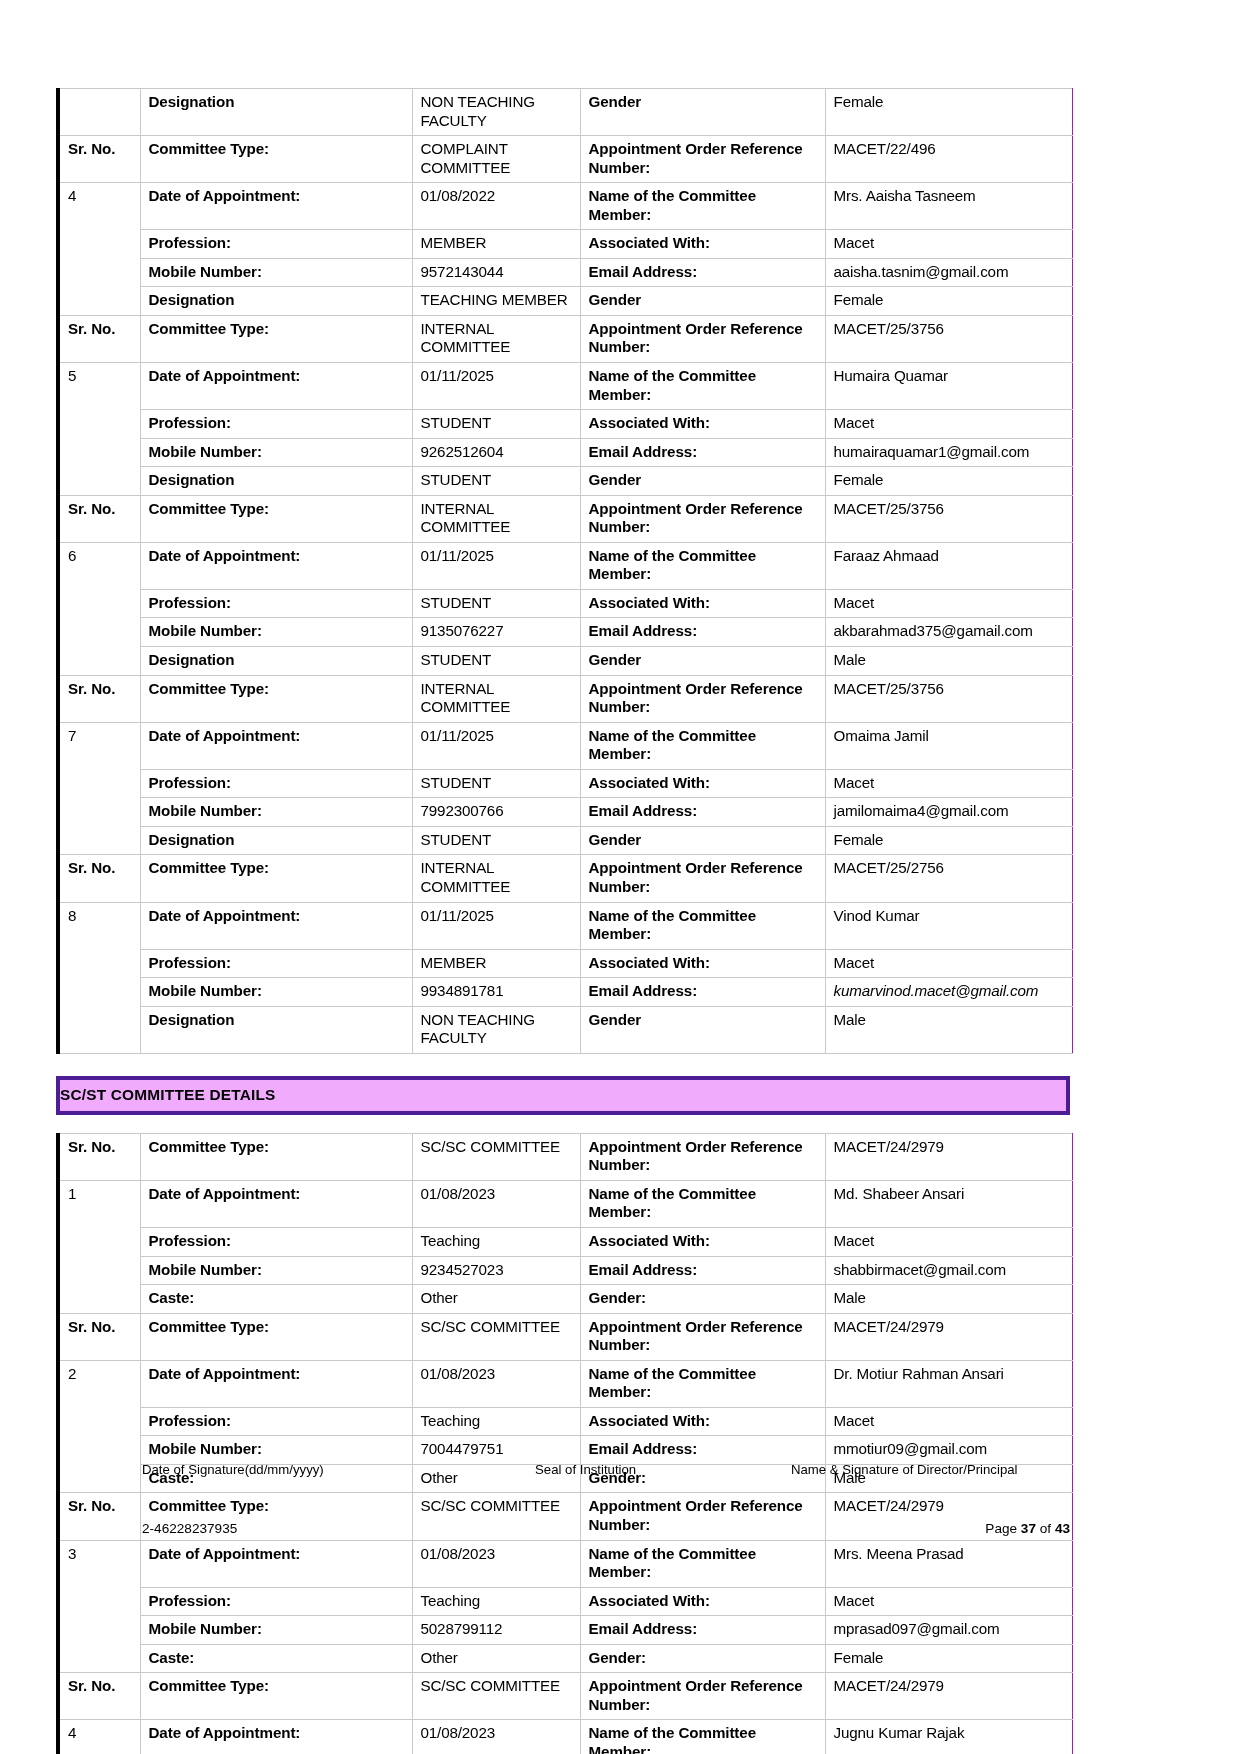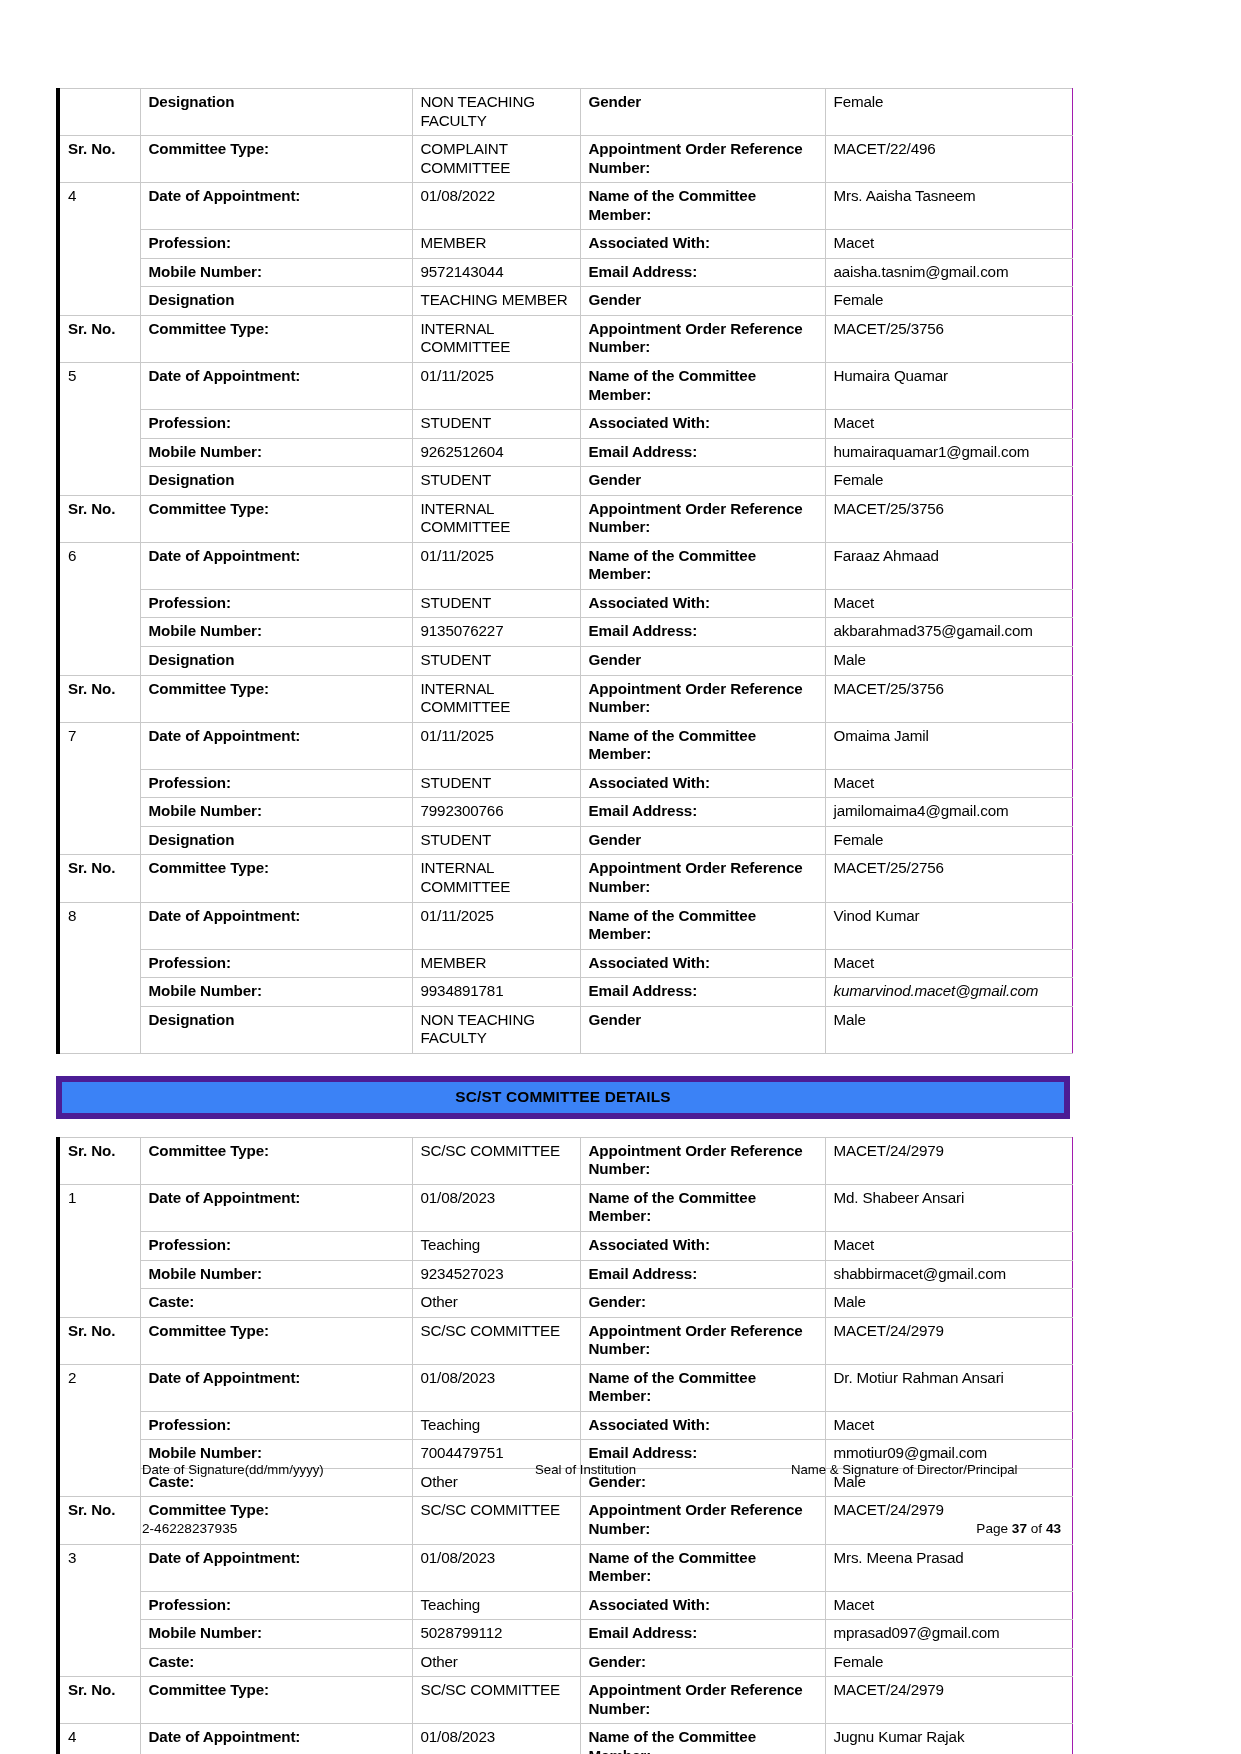--- a/index.html
+++ b/index.html
@@ -70,24 +70,23 @@
   .rowgrp-divider td {
     border-top: 1px solid #a8a8a8;
   }
   .strong-sep td {
     border-bottom: 1px solid #a8a8a8;
   }
 
   .section-band {
     margin-top: 22px;
     width: 1014px;
-    background: #3b82f6;
-    border: 6px solid #4c1d95;
+    background: #f0abfc;
+    border: 4px solid #4c1d95;
     box-sizing: border-box;
-    text-align: center;
     font-weight: bold;
     font-size: 15.4px;
     letter-spacing: 0.2px;
     padding: 6px 0 7px 0;
   }
   .band-gap { height: 18px; }
 
   .footer-sign {
     position: absolute;
     left: 56px;
@@ -113,21 +112,21 @@
     left: 56px;
     top: 1521px;
     width: 1014px;
     height: 24px;
     font-size: 13.6px;
   }
   .footer-page .fp-left {
     position: absolute; left: 86px; top: 0;
   }
   .footer-page .fp-right {
-    position: absolute; right: 9px; top: 0;
+    position: absolute; right: 0px; top: 0;
     white-space: nowrap;
   }
   .fp-right b { font-weight: bold; }
   .nowrap { white-space: nowrap; font-style: italic; }
 </style>
 </head>
 <body>
 
 <div class="page">
 

